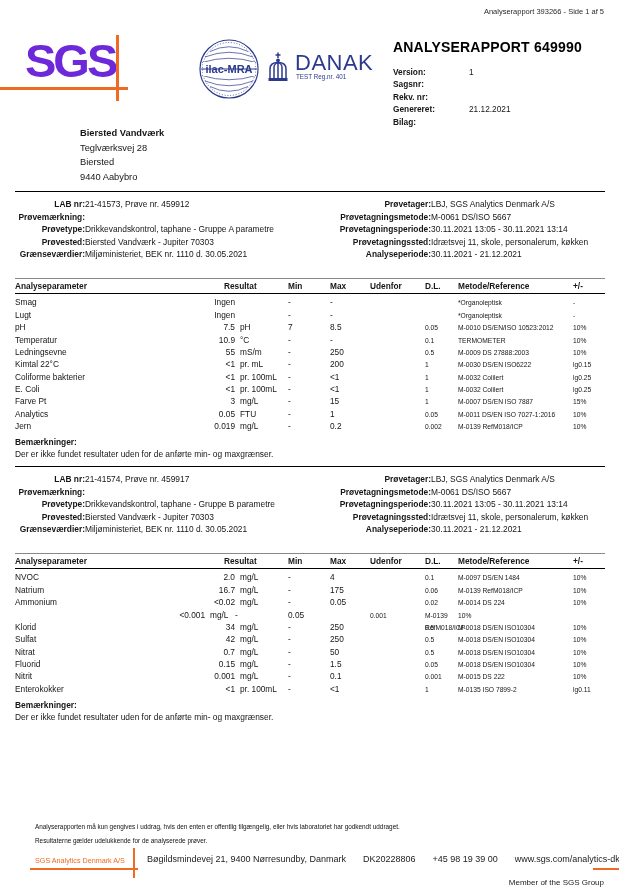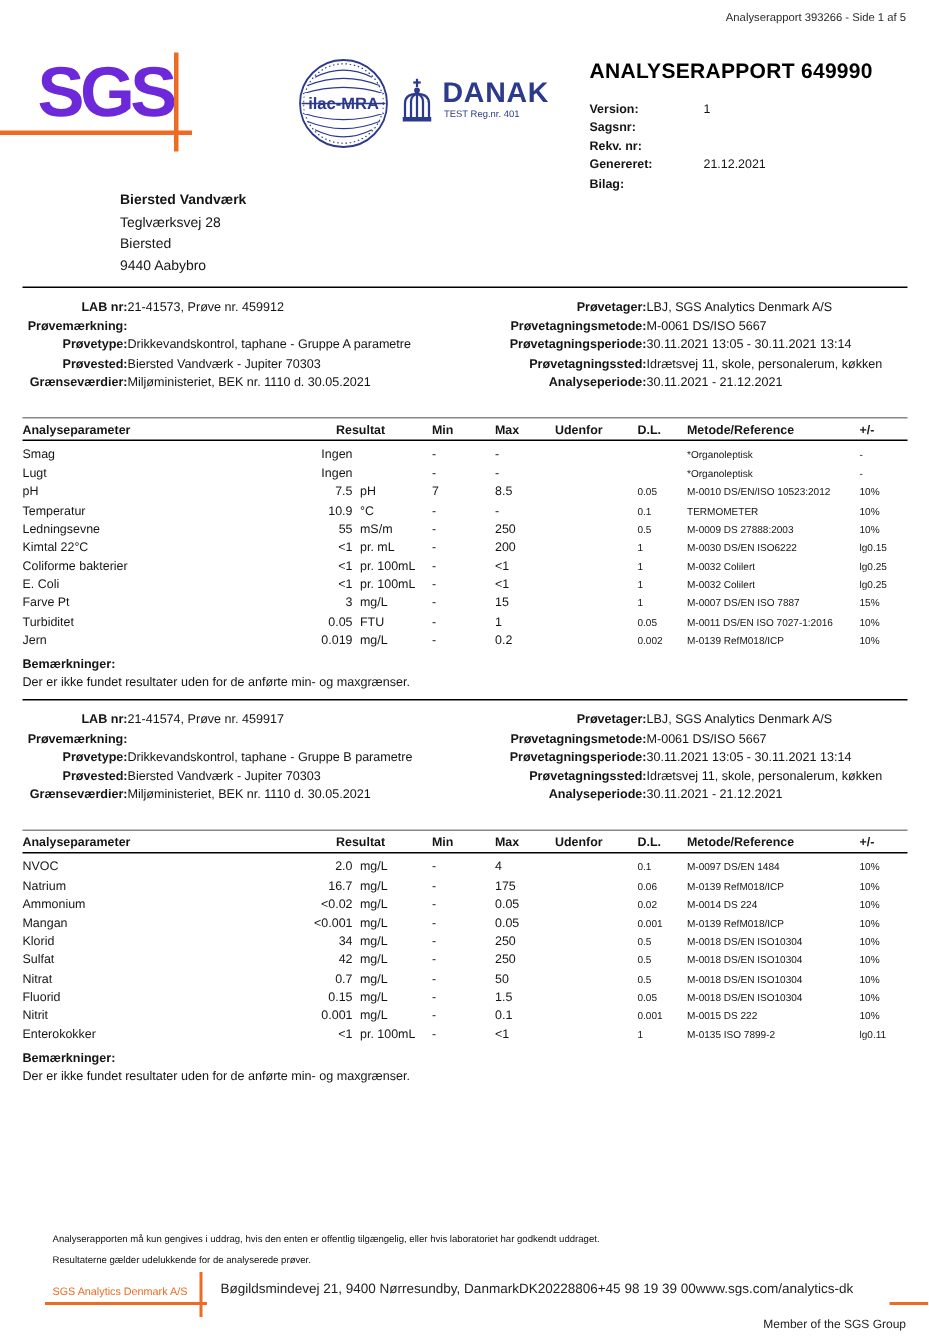--- a/index.html
+++ b/index.html
@@ -14,21 +14,21 @@
   .sgs-text{position:absolute;left:25px;top:2px;font-size:47px;font-weight:800;
             color:#6d28d9;letter-spacing:-3px;line-height:50px;}
   .sgs-h{position:absolute;left:0;top:53px;width:128px;height:2.6px;background:#ee6b23;}
   .sgs-v{position:absolute;left:116px;top:1px;width:2.6px;height:66px;background:#ee6b23;}
 
   
   .ilac{position:absolute;left:197px;top:37px;width:64px;height:64px;}
 
   
   .danak{position:absolute;left:266px;top:52px;display:flex;align-items:flex-start;gap:5px;}
-  .danak-txt .danak-name{font-size:19px;font-weight:700;color:#2c3a8c;line-height:21px;letter-spacing:.5px;}
+  .danak-txt .danak-name{font-size:22px;font-weight:400;color:#2c3a8c;line-height:21px;letter-spacing:.5px;}
   .danak-txt .danak-reg{font-size:6.3px;color:#2c3a8c;margin-top:0;padding-left:1px;}
 
   
   .report{position:absolute;left:393px;top:39px;width:216px;}
   .report-title{font-size:14px;font-weight:700;letter-spacing:.2px;color:#000;}
   .report-fields{margin-top:11px;}
   .rfield{display:flex;height:12.4px;font-size:8.3px;line-height:12.4px;}
   .rfield .lbl{width:76px;font-weight:700;}
 
   
@@ -58,21 +58,21 @@
   .remarks{margin-top:5px;font-size:8.4px;line-height:11.8px;}
   .remarks .rlabel{font-weight:700;}
 
   
   .disclaimers{position:absolute;left:35px;top:820px;font-size:6.4px;line-height:13.5px;color:#111;}
   .footerbar{position:absolute;left:0;top:847px;width:619px;height:32px;}
   .fb-company{position:absolute;left:35px;top:9px;font-size:7.2px;color:#ee6b23;white-space:nowrap;}
   .fb-uline{position:absolute;left:30px;top:21px;width:108px;height:1.6px;background:#ee6b23;}
   .fb-vline{position:absolute;left:133px;top:1px;width:1.6px;height:30px;background:#ee6b23;}
   .fb-rline{position:absolute;right:0;top:21px;width:26px;height:1.6px;background:#ee6b23;}
-  .fb-info{position:absolute;left:147px;top:7px;font-size:9px;color:#222;display:flex;white-space:nowrap;}
+  .fb-info{position:absolute;left:147px;top:7px;font-size:9px;color:#222;display:flex;gap:17px;white-space:nowrap;}
   .member{position:absolute;right:15px;top:878px;font-size:8px;color:#222;}
 </style>
 </head>
 <body>
 
 <div class="page">
 
   <div class="top-note">Analyserapport 393266 - Side 1 af 5</div>
 
   <div class="sgs">
@@ -333,21 +333,21 @@
             <span class="c-unit">mg/L</span>
             <span class="c-min">-</span>
             <span class="c-max">15</span>
             <span class="c-ud"></span>
             <span class="c-dl">1</span>
             <span class="c-ref">M-0007 DS/EN ISO 7887</span>
             <span class="c-pm">15%</span>
           </div>
 
           <div class="trow">
-            <span class="c-param">Turbiditet</span>
+            <span class="c-param">Analytics</span>
             <span class="c-res">0.05</span>
             <span class="c-unit">FTU</span>
             <span class="c-min">-</span>
             <span class="c-max">1</span>
             <span class="c-ud"></span>
             <span class="c-dl">0.05</span>
             <span class="c-ref">M-0011 DS/EN ISO 7027-1:2016</span>
             <span class="c-pm">10%</span>
           </div>
 
@@ -470,21 +470,20 @@
             <span class="c-unit">mg/L</span>
             <span class="c-min">-</span>
             <span class="c-max">0.05</span>
             <span class="c-ud"></span>
             <span class="c-dl">0.02</span>
             <span class="c-ref">M-0014 DS 224</span>
             <span class="c-pm">10%</span>
           </div>
 
           <div class="trow">
-            <span class="c-param">Mangan</span>
             <span class="c-res">&lt;0.001</span>
             <span class="c-unit">mg/L</span>
             <span class="c-min">-</span>
             <span class="c-max">0.05</span>
             <span class="c-ud"></span>
             <span class="c-dl">0.001</span>
             <span class="c-ref">M-0139 RefM018/ICP</span>
             <span class="c-pm">10%</span>
           </div>
 

